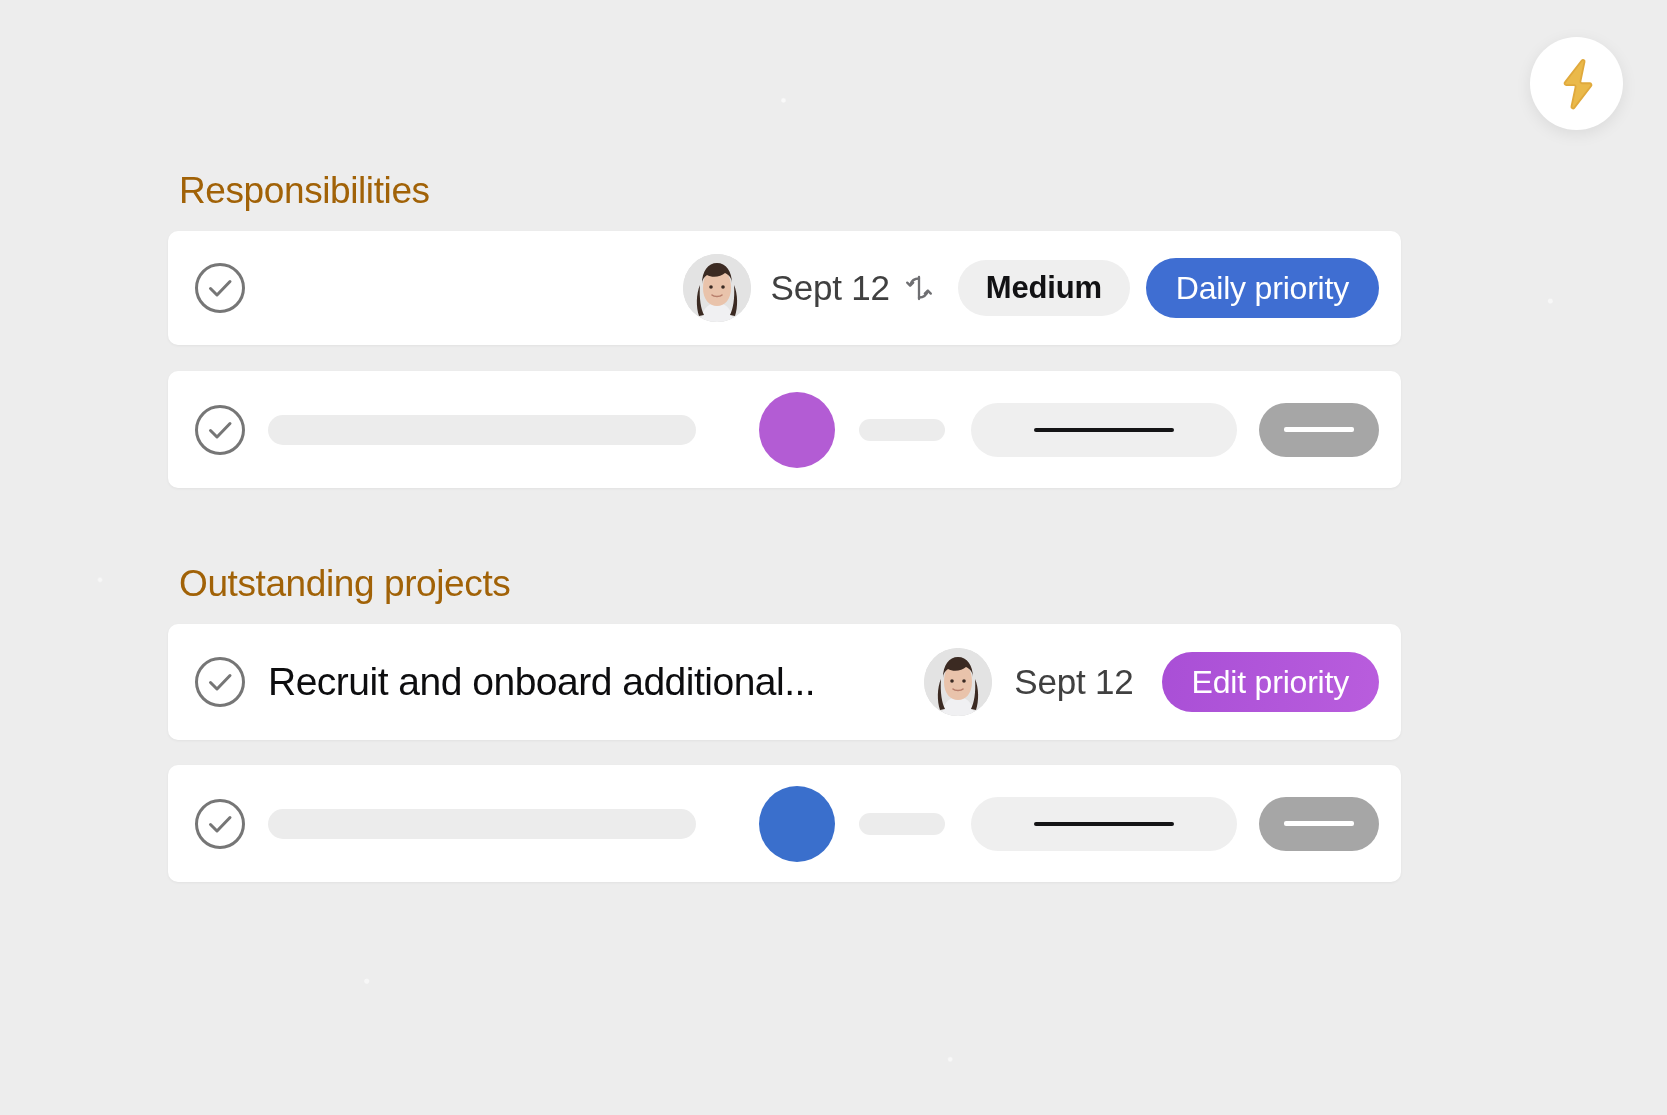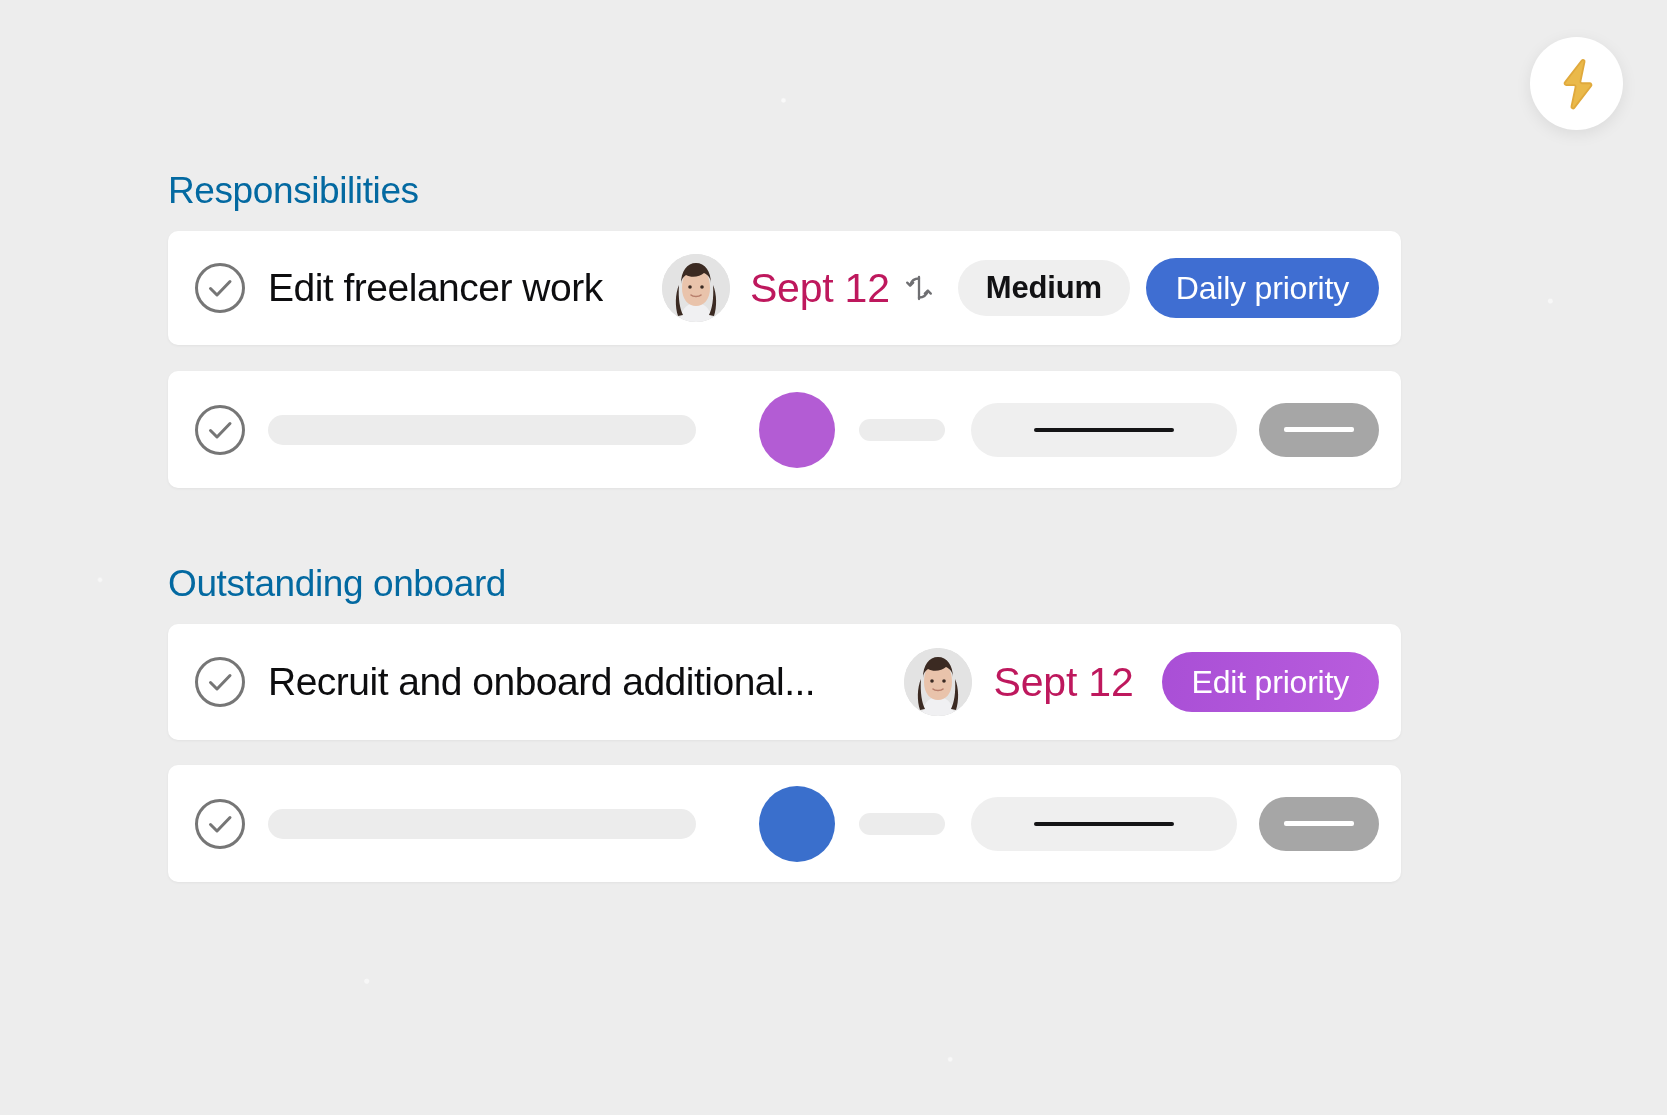--- a/index.html
+++ b/index.html
@@ -52,24 +52,24 @@
     box-shadow: 0 4px 16px rgba(0,0,0,.08);
     display: flex;
     align-items: center;
     justify-content: center;
   }
   .bolt-badge svg { display: block; }
 
   
   .section-title {
     position: absolute;
-    left: 168px;
+    left: 179px;
     font-size: 37px;
     font-weight: 500;
-    color: #0369a1;
+    color: #a16207;
     letter-spacing: -.4px;
     white-space: nowrap;
   }
   #title-responsibilities { top: 170px; }
   #title-outstanding      { top: 563px; }
 
   
   .card {
     position: absolute;
     left: 168px;
@@ -114,22 +114,22 @@
     height: 68px;
     border-radius: 50%;
     overflow: hidden;
     background: #dedede;
     position: relative;
   }
   .avatar svg { display: block; width: 100%; height: 100%; }
 
   
   .date-text {
-    font-size: 41px;
-    color: #be185d;
+    font-size: 35px;
+    color: #404040;
     white-space: nowrap;
     letter-spacing: -.2px;
   }
   .repeat-icon { width: 30px; height: 30px; flex: 0 0 auto; }
   .repeat-icon svg { display: block; }
 
   
   .pill {
     display: inline-flex;
     align-items: center;
@@ -228,21 +228,20 @@
   <div class="section-title" id="title-responsibilities">Responsibilities</div>
 
   <div class="card" id="card-task-1">
     <span class="check-circle">
       <svg width="52" height="52" viewBox="0 0 52 52" aria-hidden="true">
         <circle cx="26" cy="26" r="23.5" fill="none" stroke="#767676" stroke-width="3"></circle>
         <path d="M16.5 26.5 23 33l13-13.5" fill="none" stroke="#767676" stroke-width="3" stroke-linecap="round" stroke-linejoin="round"></path>
       </svg>
     </span>
 
-    <div class="task-title">Edit freelancer work</div>
 
     <div class="spacer"></div>
 
     <div class="avatar" style="margin-right:20px">
       <svg viewBox="0 0 68 68" aria-hidden="true">
         <defs>
           <clipPath id="clipA">
               <circle cx="34" cy="34" r="34"></circle>
             </clipPath>
         </defs>
@@ -289,21 +288,21 @@
     <div class="sk-dot" style="background:#b35cd4;margin-right:24px"></div>
     <div class="sk-bar-short" style="margin-right:26px"></div>
     <div class="sk-pill-light" style="margin-right:22px">
       <span class="rule"></span>
     </div>
     <div class="sk-pill-dark">
       <span class="rule"></span>
     </div>
   </div>
 
-  <div class="section-title" id="title-outstanding">Outstanding onboard</div>
+  <div class="section-title" id="title-outstanding">Outstanding projects</div>
 
   <div class="card" id="card-task-2">
     <span class="check-circle">
       <svg width="52" height="52" viewBox="0 0 52 52" aria-hidden="true">
         <circle cx="26" cy="26" r="23.5" fill="none" stroke="#767676" stroke-width="3"></circle>
         <path d="M16.5 26.5 23 33l13-13.5" fill="none" stroke="#767676" stroke-width="3" stroke-linecap="round" stroke-linejoin="round"></path>
       </svg>
     </span>
 
     <div class="task-title">Recruit and onboard additional...</div>

